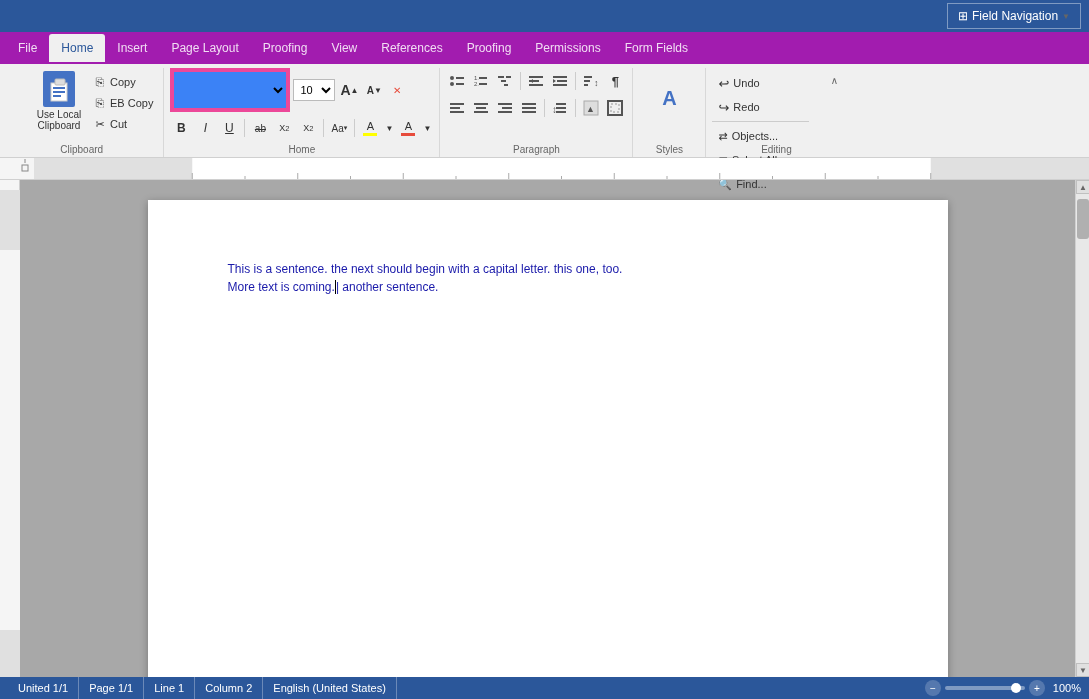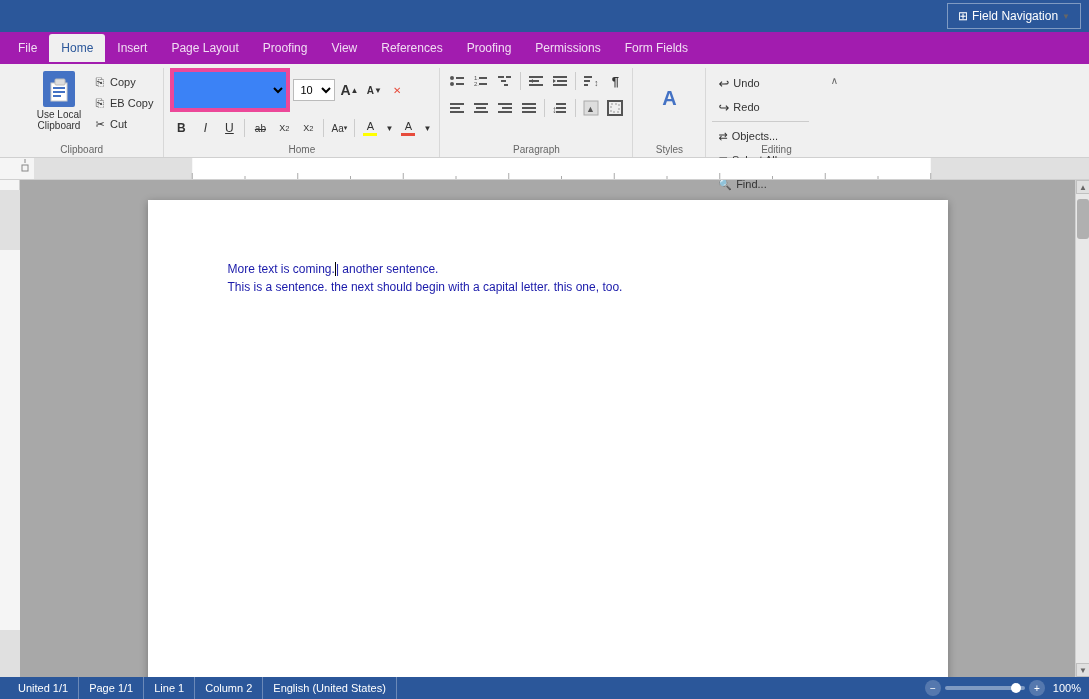--- a/index.html
+++ b/index.html
@@ -755,24 +755,24 @@
       <rect width="20" height="500" fill="#f5f5f5"></rect>
       <rect x="0" y="0" width="20" height="60" fill="#e0e0e0"></rect>
       <rect x="0" y="440" width="20" height="60" fill="#e0e0e0"></rect>
     </svg>
   </div>
 
   <div class="doc-area">
     <div class="doc-page">
       <div class="doc-text">
         <p style="margin:0; font-family:Arial,sans-serif; font-size:12px; color:#1a1aaa;">
-          <span>More text is coming.</span><span class="cursor">|</span><span> another sentence.</span>
+          <span>This is a sentence. the next should begin with a capital letter.  this one, too.</span>
         </p>
         <p style="margin:0; font-family:Arial,sans-serif; font-size:12px; color:#1a1aaa;">
-          <span>This is a sentence. the next should begin with a capital letter.  this one, too.</span>
+          <span>More text is coming.</span><span class="cursor">|</span><span> another sentence.</span>
         </p>
       </div>
     </div>
   </div>
 
   <div class="right-scrollbar">
     <div class="scrollbar-arrow">▲</div>
     <div class="scrollbar-track">
       <div class="scrollbar-thumb"></div>
     </div>

